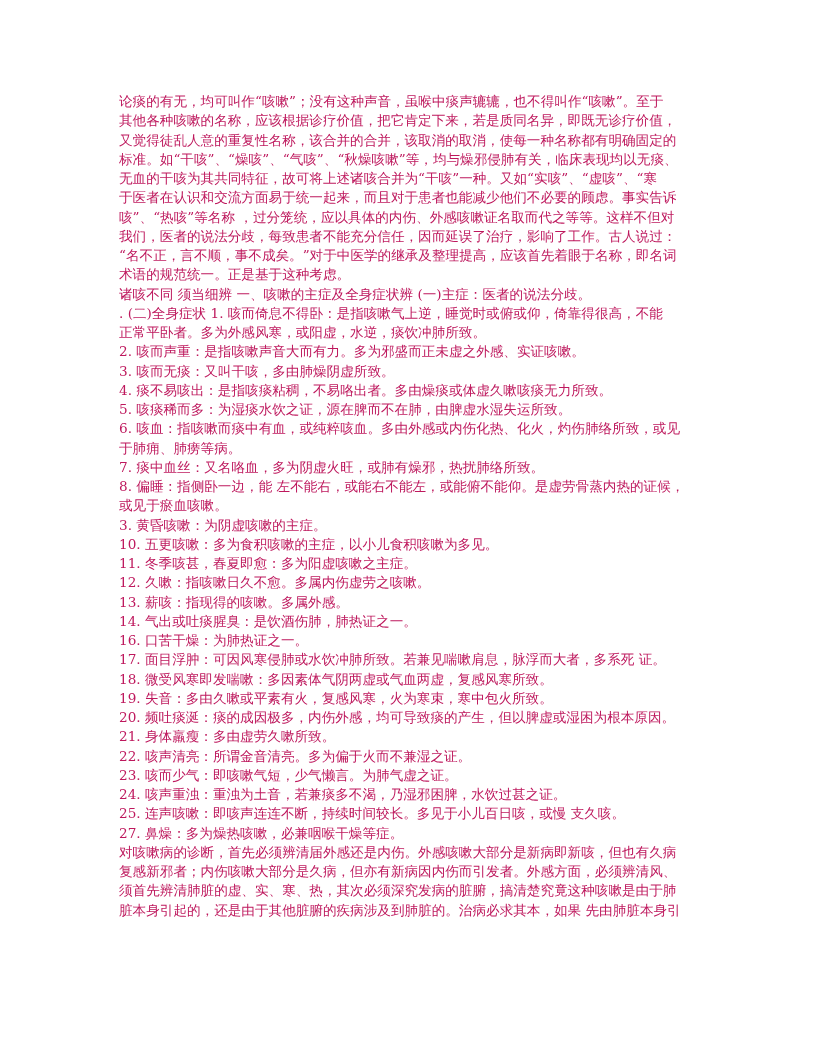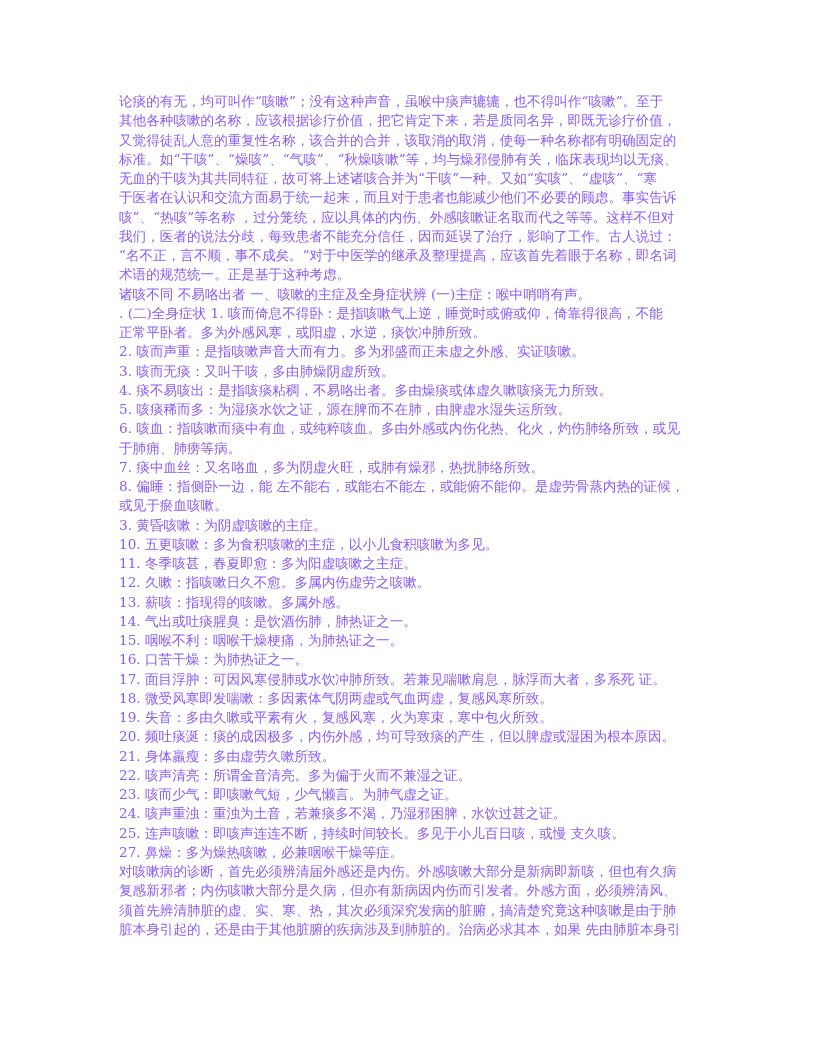--- a/index.html
+++ b/index.html
@@ -5,59 +5,58 @@
   html, body { margin: 0; padding: 0; background: #ffffff; }
   body { width: 816px; height: 1056px; position: relative; overflow: hidden; }
   .page {
     position: absolute;
     left: 119px;
     top: 92px;
     width: 588px;
     font-family: "DejaVu Serif", "Liberation Serif", serif;
     font-size: 13.6px;
     line-height: 19.25px;
-    color: #8b5cf6;
+    color: #be185d;
   }
   .para { margin: 0; padding: 0; text-align: justify; text-justify: inter-ideograph; }
   .line { display: block; white-space: pre; height: 19.25px; overflow: visible; }
 </style>
 </head>
 <body>
 
 <div class="page">
   <div class="para">
     <span class="line">论痰的有无，均可叫作“咳嗽”；没有这种声音，虽喉中痰声辘辘，也不得叫作“咳嗽”。至于</span>
     <span class="line">其他各种咳嗽的名称，应该根据诊疗价值，把它肯定下来，若是质同名异，即既无诊疗价值，</span>
     <span class="line">又觉得徒乱人意的重复性名称，该合并的合并，该取消的取消，使每一种名称都有明确固定的</span>
     <span class="line">标准。如“干咳”、“燥咳”、“气咳”、“秋燥咳嗽”等，均与燥邪侵肺有关，临床表现均以无痰、</span>
     <span class="line">无血的干咳为其共同特征，故可将上述诸咳合并为“干咳”一种。又如“实咳”、“虚咳”、“寒</span>
     <span class="line">于医者在认识和交流方面易于统一起来，而且对于患者也能减少他们不必要的顾虑。事实告诉</span>
     <span class="line">咳”、“热咳”等名称 ，过分笼统，应以具体的内伤、外感咳嗽证名取而代之等等。这样不但对</span>
     <span class="line">我们，医者的说法分歧，每致患者不能充分信任，因而延误了治疗，影响了工作。古人说过：</span>
     <span class="line">“名不正，言不顺，事不成矣。”对于中医学的继承及整理提高，应该首先着眼于名称，即名词</span>
     <span class="line">术语的规范统一。正是基于这种考虑。</span>
-    <span class="line">诸咳不同 不易咯出者 一、咳嗽的主症及全身症状辨 (一)主症：喉中哨哨有声。</span>
+    <span class="line">诸咳不同 须当细辨 一、咳嗽的主症及全身症状辨 (一)主症：医者的说法分歧。</span>
     <span class="line">. (二)全身症状 1. 咳而倚息不得卧：是指咳嗽气上逆，睡觉时或俯或仰，倚靠得很高，不能</span>
     <span class="line">正常平卧者。多为外感风寒，或阳虚，水逆，痰饮冲肺所致。</span>
     <span class="line">2. 咳而声重：是指咳嗽声音大而有力。多为邪盛而正未虚之外感、实证咳嗽。</span>
     <span class="line">3. 咳而无痰：又叫干咳，多由肺燥阴虚所致。</span>
     <span class="line">4. 痰不易咳出：是指咳痰粘稠，不易咯出者。多由燥痰或体虚久嗽咳痰无力所致。</span>
     <span class="line">5. 咳痰稀而多：为湿痰水饮之证，源在脾而不在肺，由脾虚水湿失运所致。</span>
     <span class="line">6. 咳血：指咳嗽而痰中有血，或纯粹咳血。多由外感或内伤化热、化火，灼伤肺络所致，或见</span>
     <span class="line">于肺痈、肺痨等病。</span>
     <span class="line">7. 痰中血丝：又名咯血，多为阴虚火旺，或肺有燥邪，热扰肺络所致。</span>
     <span class="line">8. 偏睡：指侧卧一边，能 左不能右，或能右不能左，或能俯不能仰。是虚劳骨蒸内热的证候，</span>
     <span class="line">或见于瘀血咳嗽。</span>
     <span class="line">3. 黄昏咳嗽：为阴虚咳嗽的主症。</span>
     <span class="line">10. 五更咳嗽：多为食积咳嗽的主症，以小儿食积咳嗽为多见。</span>
     <span class="line">11. 冬季咳甚，春夏即愈：多为阳虚咳嗽之主症。</span>
     <span class="line">12. 久嗽：指咳嗽日久不愈。多属内伤虚劳之咳嗽。</span>
     <span class="line">13. 薪咳：指现得的咳嗽。多属外感。</span>
     <span class="line">14. 气出或吐痰腥臭：是饮酒伤肺，肺热证之一。</span>
-    <span class="line">15. 咽喉不利：咽喉干燥梗痛，为肺热证之一。</span>
     <span class="line">16. 口苦干燥：为肺热证之一。</span>
     <span class="line">17. 面目浮肿：可因风寒侵肺或水饮冲肺所致。若兼见喘嗽肩息，脉浮而大者，多系死 证。</span>
     <span class="line">18. 微受风寒即发喘嗽：多因素体气阴两虚或气血两虚，复感风寒所致。</span>
     <span class="line">19. 失音：多由久嗽或平素有火，复感风寒，火为寒束，寒中包火所致。</span>
     <span class="line">20. 频吐痰涎：痰的成因极多，内伤外感，均可导致痰的产生，但以脾虚或湿困为根本原因。</span>
     <span class="line">21. 身体羸瘦：多由虚劳久嗽所致。</span>
     <span class="line">22. 咳声清亮：所谓金音清亮。多为偏于火而不兼湿之证。</span>
     <span class="line">23. 咳而少气：即咳嗽气短，少气懒言。为肺气虚之证。</span>
     <span class="line">24. 咳声重浊：重浊为土音，若兼痰多不渴，乃湿邪困脾，水饮过甚之证。</span>
     <span class="line">25. 连声咳嗽：即咳声连连不断，持续时间较长。多见于小儿百日咳，或慢 支久咳。</span>

